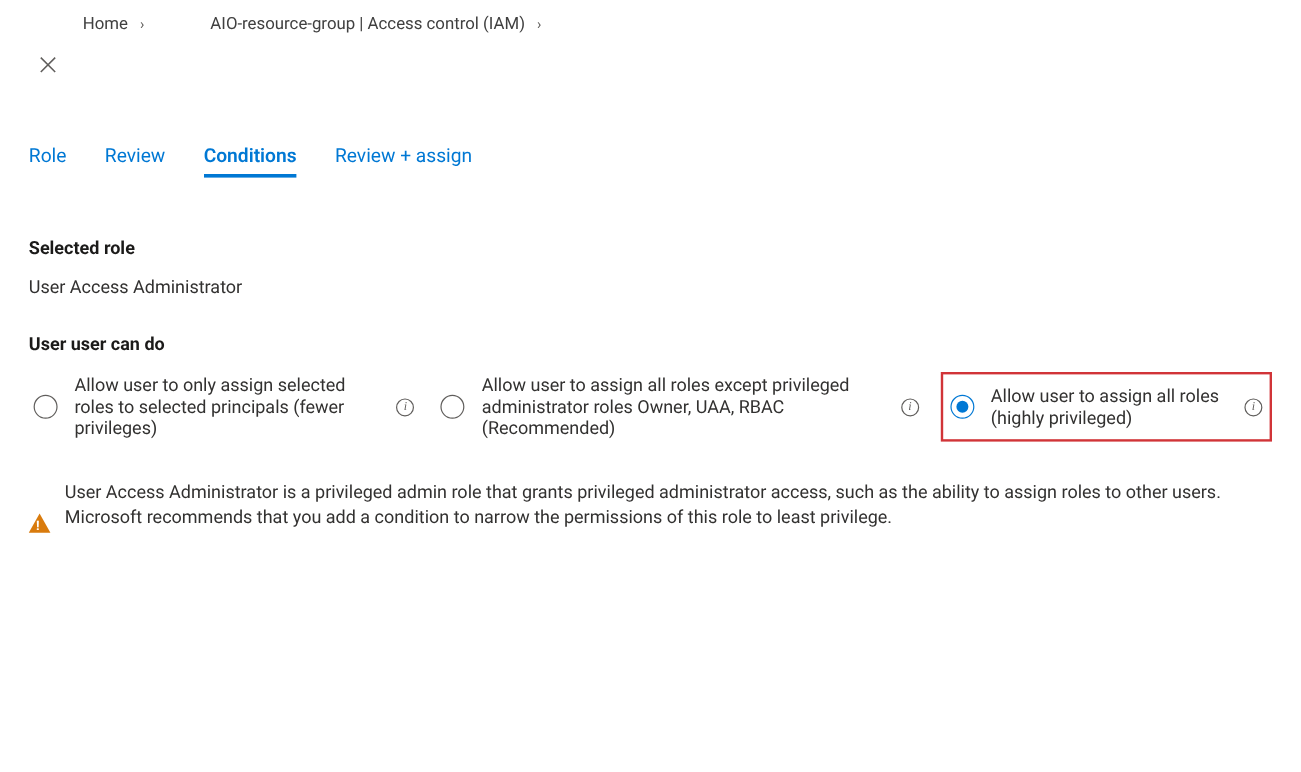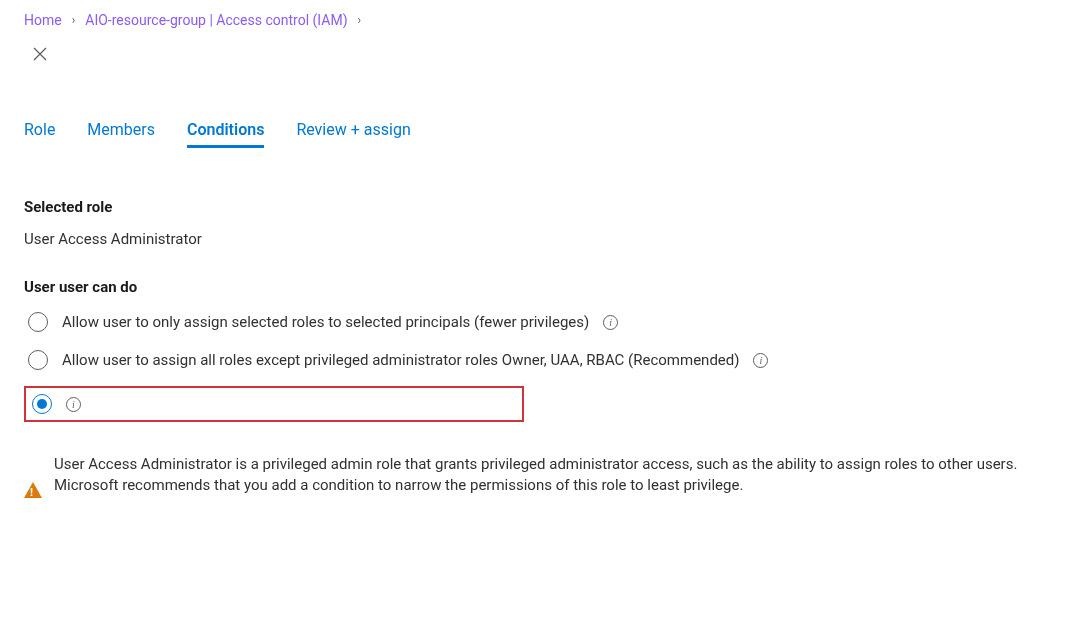--- a/index.html
+++ b/index.html
@@ -13,21 +13,21 @@
     position: relative;
   }
   .breadcrumb {
     display: flex;
     align-items: center;
     gap: 10px;
     font-size: 14px;
     color: #0078d4;
     margin-bottom: 10px;
   }
-  .breadcrumb a { color: #8b5cf6; text-decoration: none; cursor: pointer; }
+  .breadcrumb a { color: #404040; text-decoration: none; cursor: pointer; margin-left: 45px; }
   .breadcrumb .chev { color: #605e5c; font-size: 12px; }
   .title-row {
     display: flex;
     align-items: center;
     justify-content: space-between;
     margin-bottom: 50px;
   }
   .title-row h1 {
     font-size: 30px;
     font-weight: 600;
@@ -65,21 +65,21 @@
     font-size: 15px;
     font-weight: 700;
     color: #1b1a19;
     margin-bottom: 14px;
   }
   .section-value {
     font-size: 15px;
     color: #323130;
     margin-bottom: 30px;
   }
-  .radio-group { display: flex; flex-direction: column; gap: 14px; }
+  .radio-group { display: flex; flex-direction: row; gap: 14px; }
   .radio-row {
     display: flex;
     align-items: center;
     gap: 14px;
     font-size: 15px;
     color: #323130;
     padding: 2px 4px;
   }
   .radio-row.highlighted {
     border: 2px solid #d13438;
@@ -149,21 +149,21 @@
 <div class="title-row">
   <span class="close-x">
     <svg width="16" height="16" viewBox="0 0 16 16">
         <path d="M2 2 L14 14 M14 2 L2 14" stroke="#605e5c" stroke-width="1.3" fill="none"></path>
       </svg>
   </span>
 </div>
 
 <div class="tabs">
   <div class="tab">Role</div>
-  <div class="tab">Members</div>
+  <div class="tab">Review</div>
   <div class="tab active">Conditions</div>
   <div class="tab">Review + assign</div>
 </div>
 
 <div class="section-label">Selected role</div>
 <div class="section-value">User Access Administrator</div>
 
 <div class="section-label">User user can do</div>
 
 <div class="radio-group">
@@ -175,20 +175,21 @@
   </label>
 
   <label class="radio-row">
     <span class="radio"></span>
     <span>Allow user to assign all roles except privileged administrator roles Owner, UAA, RBAC (Recommended)</span>
     <span class="info-icon">i</span>
   </label>
 
   <label class="radio-row highlighted">
     <span class="radio selected"></span>
+    <span>Allow user to assign all roles (highly privileged)</span>
     <span class="info-icon">i</span>
   </label>
 
 </div>
 
 <div class="alert">
   <span class="warn-icon"></span>
   <span class="alert-text">User Access Administrator is a privileged admin role that grants privileged administrator access, such as the ability to assign roles to other users. Microsoft recommends that you add a condition to narrow the permissions of this role to least privilege.</span>
 </div>
 

